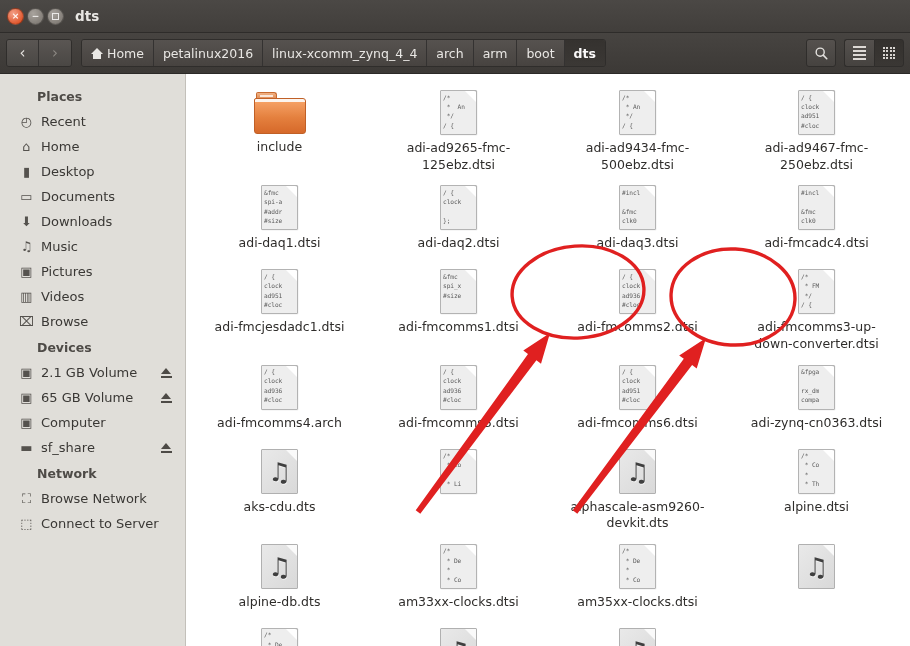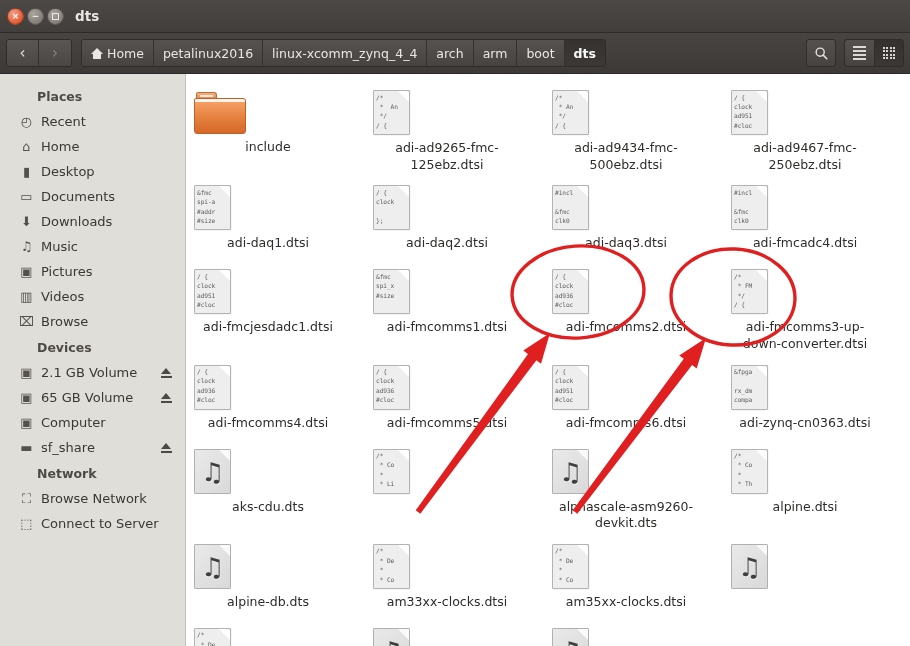--- a/index.html
+++ b/index.html
@@ -163,21 +163,21 @@
     background: #ffffff;
     overflow: hidden;
   }
   .grid {
     display: grid;
     grid-template-columns: repeat(4, 1fr);
     padding: 8px 4px 0 4px;
     row-gap: 0;
   }
   .item {
-    display: flex; flex-direction: column; 
+    display: flex; flex-direction: column; align-items: center;
     padding: 6px 4px 4px 4px;
     min-height: 84px;
   }
   .item .name {
     margin-top: 5px;
     font-size: 12.5px; color: #2f2d2b;
     text-align: center; line-height: 1.33;
     max-width: 148px;
     word-break: break-word;
   }
@@ -557,21 +557,21 @@
           </div>
           <div class="item">
             <div class="doc">
               <span class="code">/ {
 clock
 ad936
 #cloc</span>
               <span class="fold"></span>
               <span class="foldline"></span>
             </div>
-            <div class="name">adi-fmcomms4.dtsi</div>
+            <div class="name">adi-fmcomms4.arch</div>
           </div>
           <div class="item">
             <div class="doc">
               <span class="code">/ {
 clock
 ad936
 #cloc</span>
               <span class="fold"></span>
               <span class="foldline"></span>
             </div>

